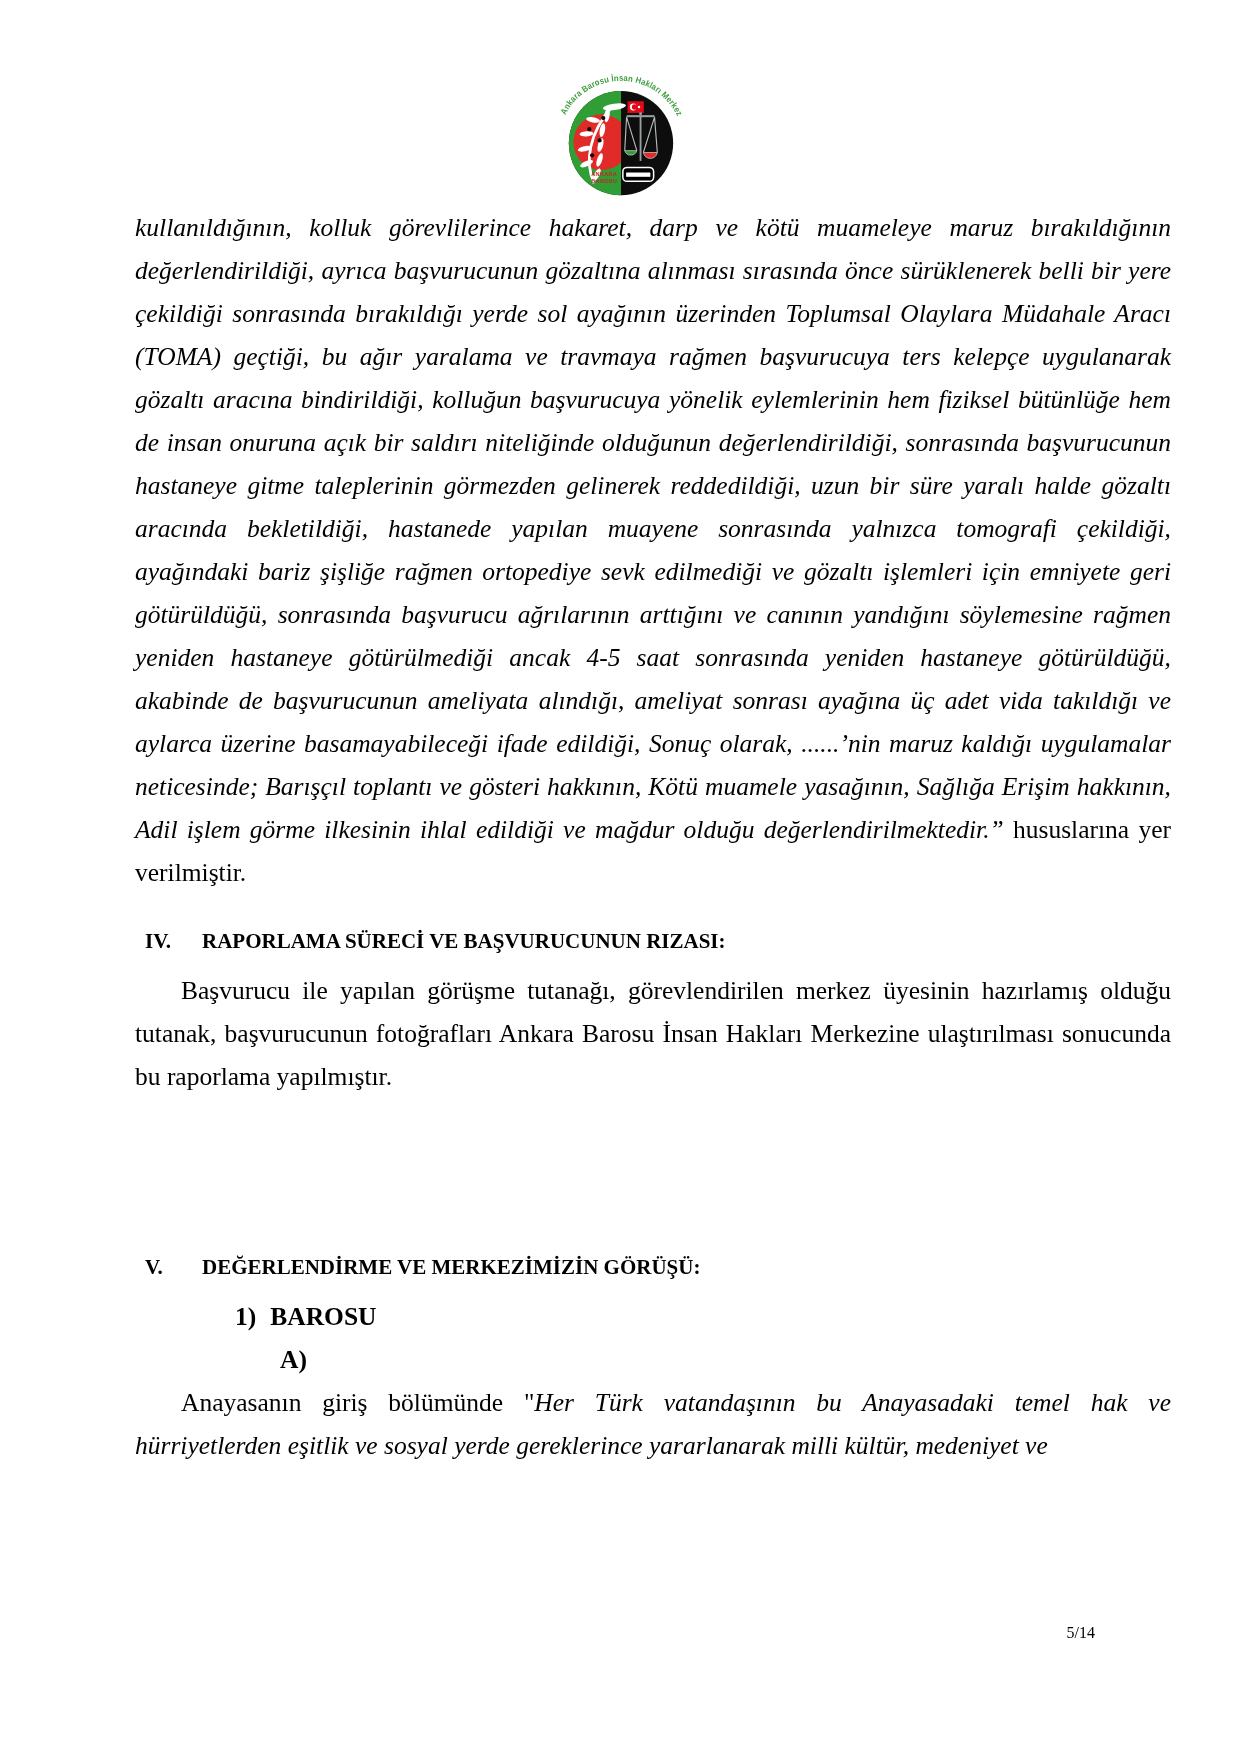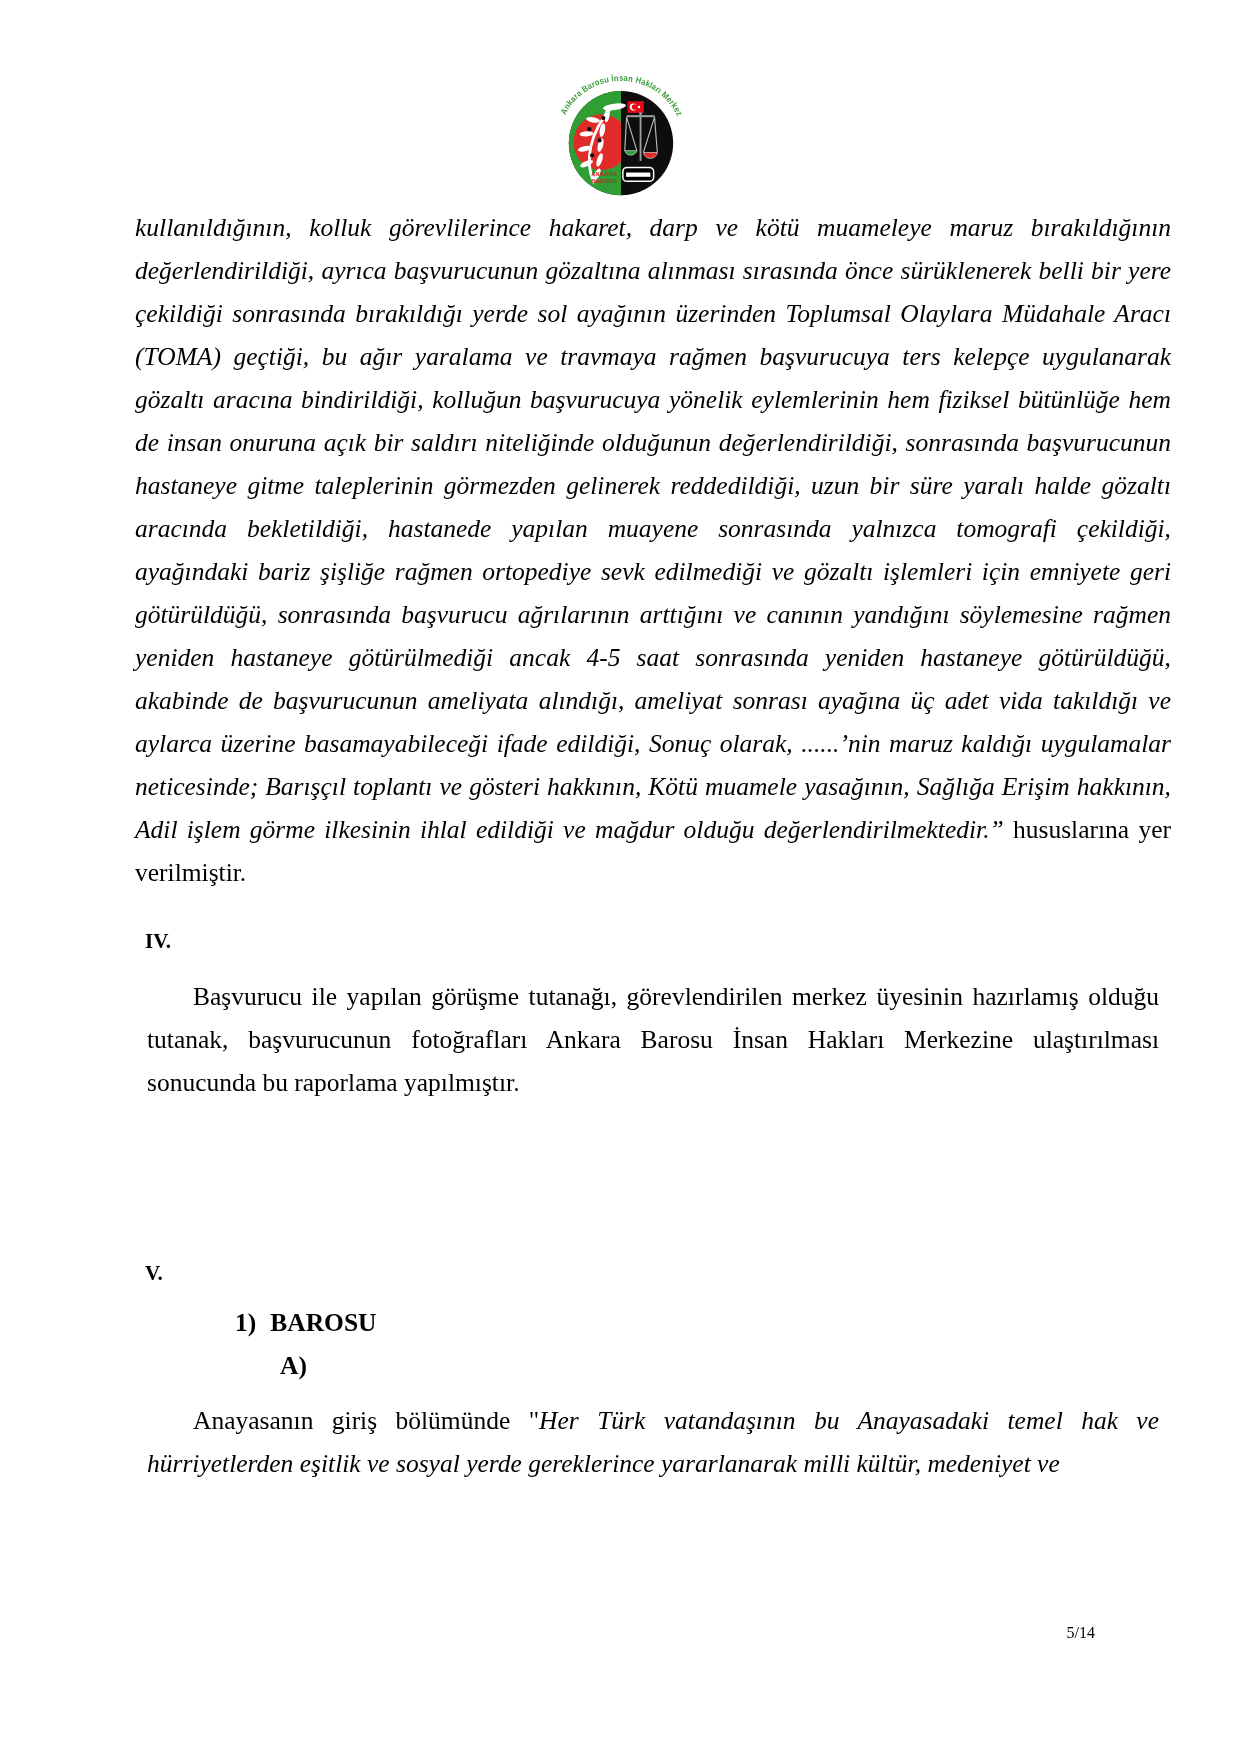--- a/index.html
+++ b/index.html
@@ -38,21 +38,21 @@
   }
   .heading .hnum {
     flex: none;
     width: 57px;
     padding-left: 10px;
     box-sizing: content-box;
   }
   .heading.v-heading { margin-top: 148px; }
 
   p.body {
-    margin: 12px;
+    margin: 0;
     font-size: 25.5px;
     line-height: 43px;
     text-align: justify;
     text-indent: 46px;
   }
   p.consent {
     font-weight: bold;
     text-indent: 64px;
   }
 
@@ -145,27 +145,29 @@
       </g>
     </svg>
   </div>
 
   <div class="content">
 
     <p class="quote"><span class="italic">kullanıldığının, kolluk görevlilerince hakaret, darp ve kötü muameleye maruz bırakıldığının değerlendirildiği, ayrıca başvurucunun gözaltına alınması sırasında önce sürüklenerek belli bir yere çekildiği sonrasında bırakıldığı yerde sol ayağının üzerinden Toplumsal Olaylara Müdahale Aracı (TOMA) geçtiği, bu ağır yaralama ve travmaya rağmen başvurucuya ters kelepçe uygulanarak gözaltı aracına bindirildiği, kolluğun başvurucuya yönelik eylemlerinin hem fiziksel bütünlüğe hem de insan onuruna açık bir saldırı niteliğinde olduğunun değerlendirildiği, sonrasında başvurucunun hastaneye gitme taleplerinin görmezden gelinerek reddedildiği, uzun bir süre yaralı halde gözaltı aracında bekletildiği, hastanede yapılan muayene sonrasında yalnızca tomografi çekildiği, ayağındaki bariz şişliğe rağmen ortopediye sevk edilmediği ve gözaltı işlemleri için emniyete geri götürüldüğü, sonrasında başvurucu ağrılarının arttığını ve canının yandığını söylemesine rağmen yeniden hastaneye götürülmediği ancak 4-5 saat sonrasında yeniden hastaneye götürüldüğü, akabinde de başvurucunun ameliyata alındığı, ameliyat sonrası ayağına üç adet vida takıldığı ve aylarca üzerine basamayabileceği ifade edildiği, Sonuç olarak, ......’nin maruz kaldığı uygulamalar neticesinde; Barışçıl toplantı ve gösteri hakkının, Kötü muamele yasağının, Sağlığa Erişim hakkının, Adil işlem görme ilkesinin ihlal edildiği ve mağdur olduğu değerlendirilmektedir.”</span><span> hususlarına yer verilmiştir.</span></p>
 
     <div class="heading">
       <span class="hnum">IV.</span>
+      <span class="htext">RAPORLAMA SÜRECİ VE BAŞVURUCUNUN RIZASI:</span>
     </div>
 
     <p class="body">Başvurucu ile yapılan görüşme tutanağı, görevlendirilen merkez üyesinin hazırlamış olduğu tutanak, başvurucunun fotoğrafları Ankara Barosu İnsan Hakları Merkezine ulaştırılması sonucunda bu raporlama yapılmıştır.</p>
 
 
     <div class="heading v-heading">
       <span class="hnum">V.</span>
+      <span class="htext">DEĞERLENDİRME VE MERKEZİMİZİN GÖRÜŞÜ:</span>
     </div>
 
     <div class="subheading sub-level-1">
       <span class="marker">1)</span>
       <span>BAROSU</span>
     </div>
 
     <div class="subheading sub-level-2">
       <span class="marker">A)</span>
     </div>

